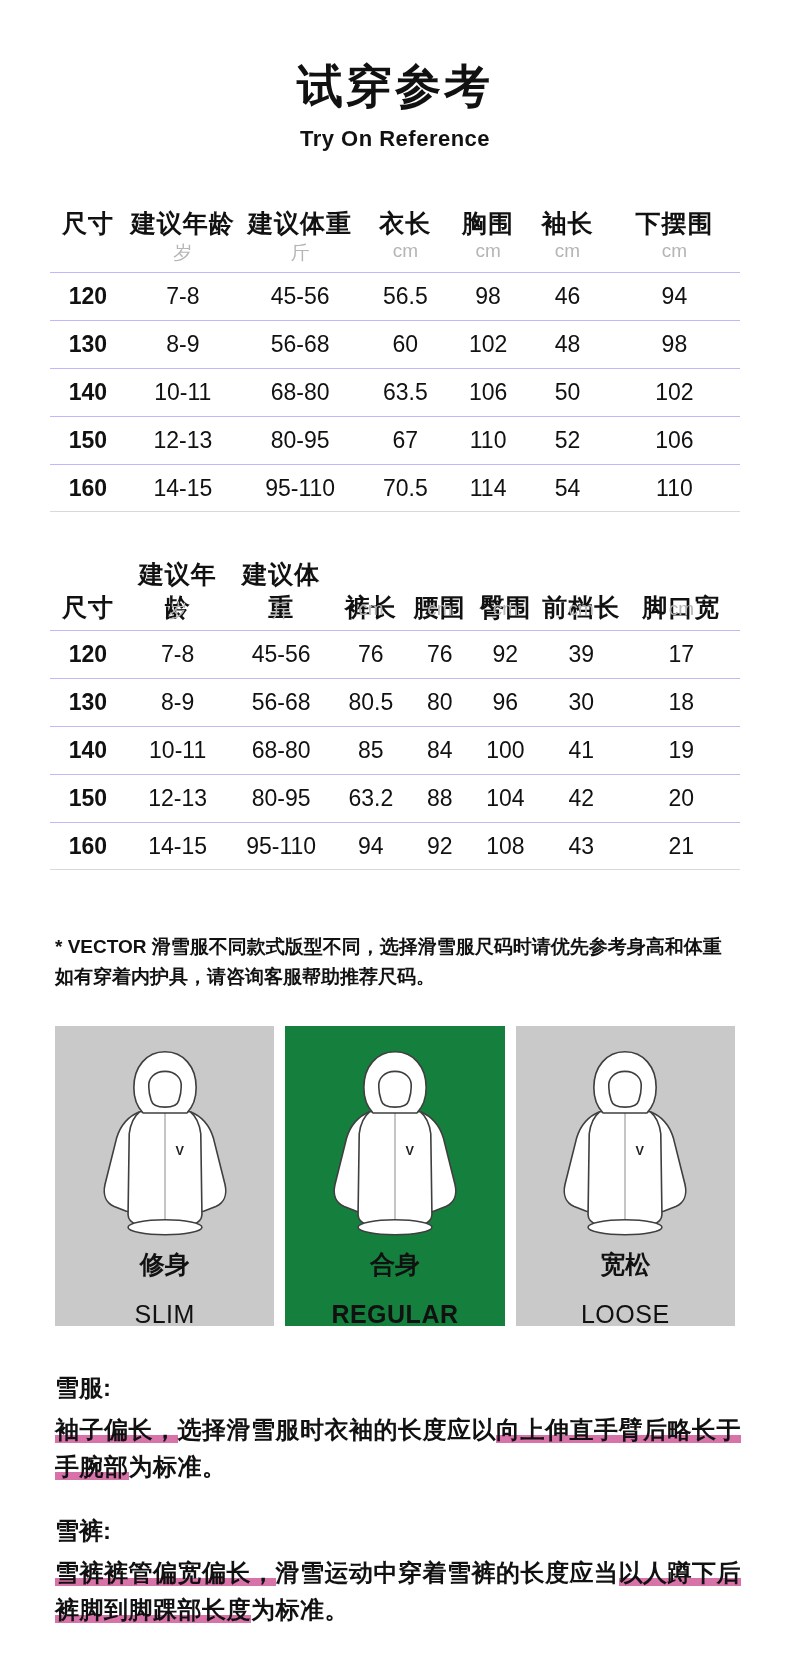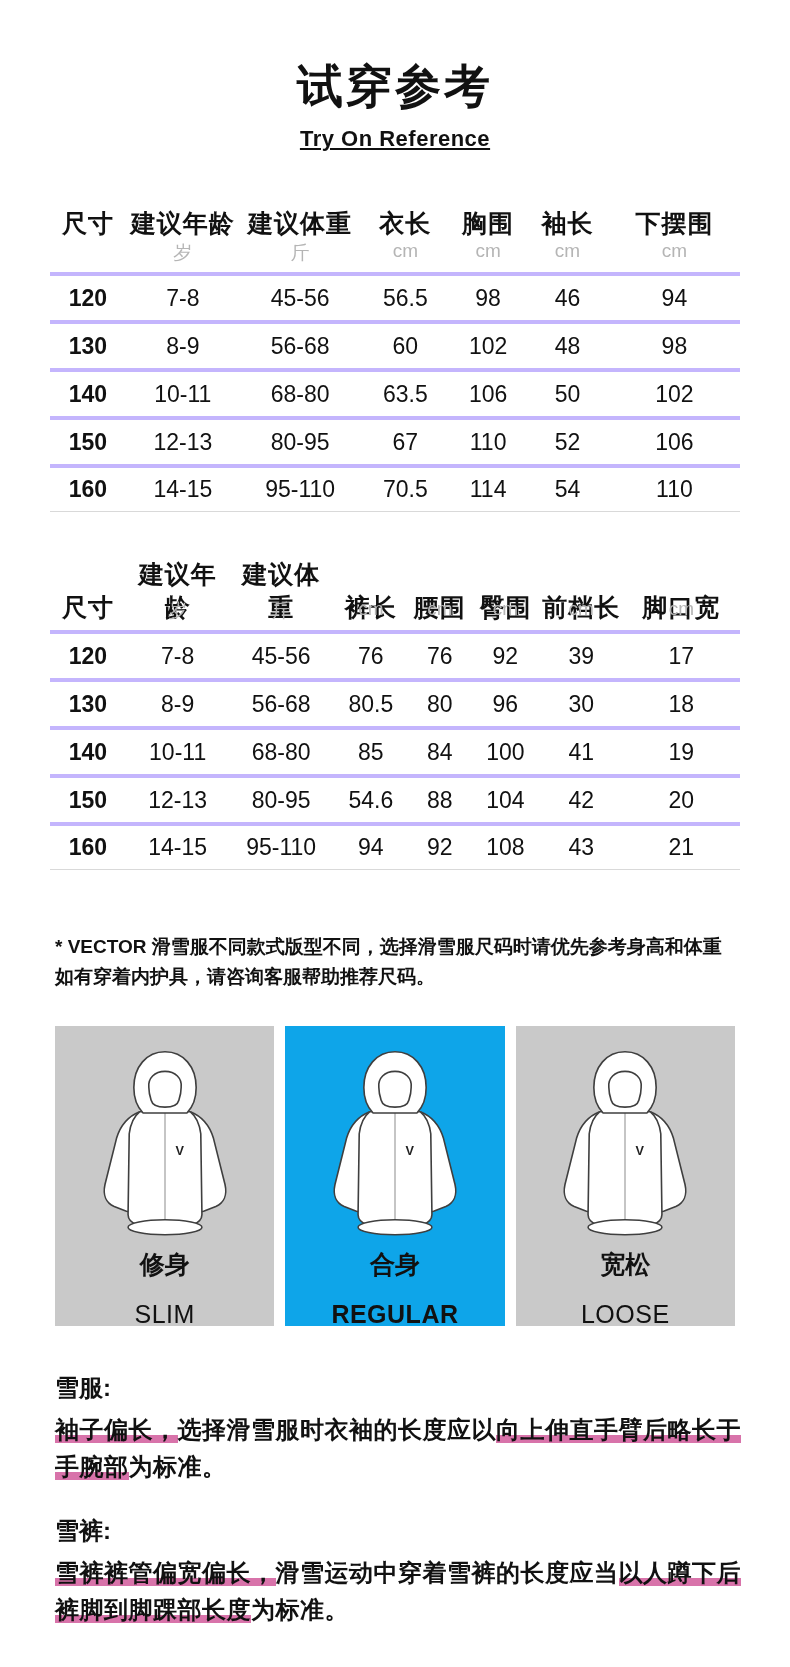--- a/index.html
+++ b/index.html
@@ -1,42 +1,42 @@
 <!DOCTYPE html>
 <html><head>
 <meta charset="utf-8">
 <style>
   * { box-sizing: border-box; }
   body { margin: 0; background: #ffffff; color: #111;
          font-family: "Liberation Sans", "DejaVu Sans", sans-serif; }
   .page { width: 790px; min-height: 1667px; background: #fff; overflow: hidden; }
 
   .title { margin: 56px 0 0; text-align: center; font-size: 46px; font-weight: 900; letter-spacing: 3px; }
-  .subtitle { margin: 8px 0 0; text-align: center; font-size: 22px; font-weight: 600; letter-spacing: .5px; text-decoration: underline; }
+  .subtitle { margin: 8px 0 0; text-align: center; font-size: 22px; font-weight: 600; letter-spacing: .5px; }
 
   .stable { margin: 0 50px; }
   .stable .trow { display: grid; align-items: center; }
   .cols7 .trow { grid-template-columns: 11% 16.5% 17.5% 13% 11% 12% 19%; }
   .cols8 .trow { grid-template-columns: 11% 15% 15% 11% 9% 10% 12% 17%; }
   .tcell { text-align: center; }
   .trow.thead { height: 40px; align-items: end; }
   .tcell.th { font-size: 25px; font-weight: 800; letter-spacing: 1px; }
   .trow.tunits { height: 32px; align-items: start; }
   .tcell.tu { font-size: 19px; color: #b5b5b5; }
-  .trow.tdata { height: 48px; border-top: 4px solid #c4b5fd; font-size: 23px; }
+  .trow.tdata { height: 48px; border-top: 1px solid #c4b5fd; font-size: 23px; }
   .stable .trow.tdata:last-child { border-bottom: 1px solid #d9d9d9; }
   .tcell.size { font-weight: 800; }
   .table1 { margin-top: 48px; }
   .table2 { margin-top: 46px; }
 
   .note { margin: 62px 0 0 55px; font-size: 19px; font-weight: 700; line-height: 30px; white-space: nowrap; }
 
   .fits { display: flex; gap: 11px; margin: 34px 55px 0; }
   .fit-panel { width: 219.3px; height: 300px; background: #c9c9c9; text-align: center; }
-  .fit-panel.selected { background: #0ea5e9; }
+  .fit-panel.selected { background: #15803d; }
   .jacket { display: block; margin: 20px auto 0; width: 176px; height: 202px; }
   .fit-zh { font-size: 25px; font-weight: 700; margin-top: 0; }
   .fit-en { font-size: 25px; font-weight: 400; margin-top: 19px; letter-spacing: .5px; }
   .selected .fit-zh, .selected .fit-en { font-weight: 900; }
 
   .tip { margin: 0 30px 0 55px; }
   .tip-jacket { margin-top: 46px; }
   .tip-pants { margin-top: 30px; }
   .tip-head { font-size: 24px; font-weight: 800; margin: 0; }
   .tip-text { font-size: 24px; font-weight: 700; line-height: 37px; margin: 7px 0 0;
@@ -180,21 +180,21 @@
         <div class="tcell td">85</div>
         <div class="tcell td">84</div>
         <div class="tcell td">100</div>
         <div class="tcell td">41</div>
         <div class="tcell td">19</div>
       </div>
       <div class="trow tdata">
         <div class="tcell td size">150</div>
         <div class="tcell td">12-13</div>
         <div class="tcell td">80-95</div>
-        <div class="tcell td">54.6</div>
+        <div class="tcell td">63.2</div>
         <div class="tcell td">88</div>
         <div class="tcell td">104</div>
         <div class="tcell td">42</div>
         <div class="tcell td">20</div>
       </div>
       <div class="trow tdata">
         <div class="tcell td size">160</div>
         <div class="tcell td">14-15</div>
         <div class="tcell td">95-110</div>
         <div class="tcell td">94</div>

